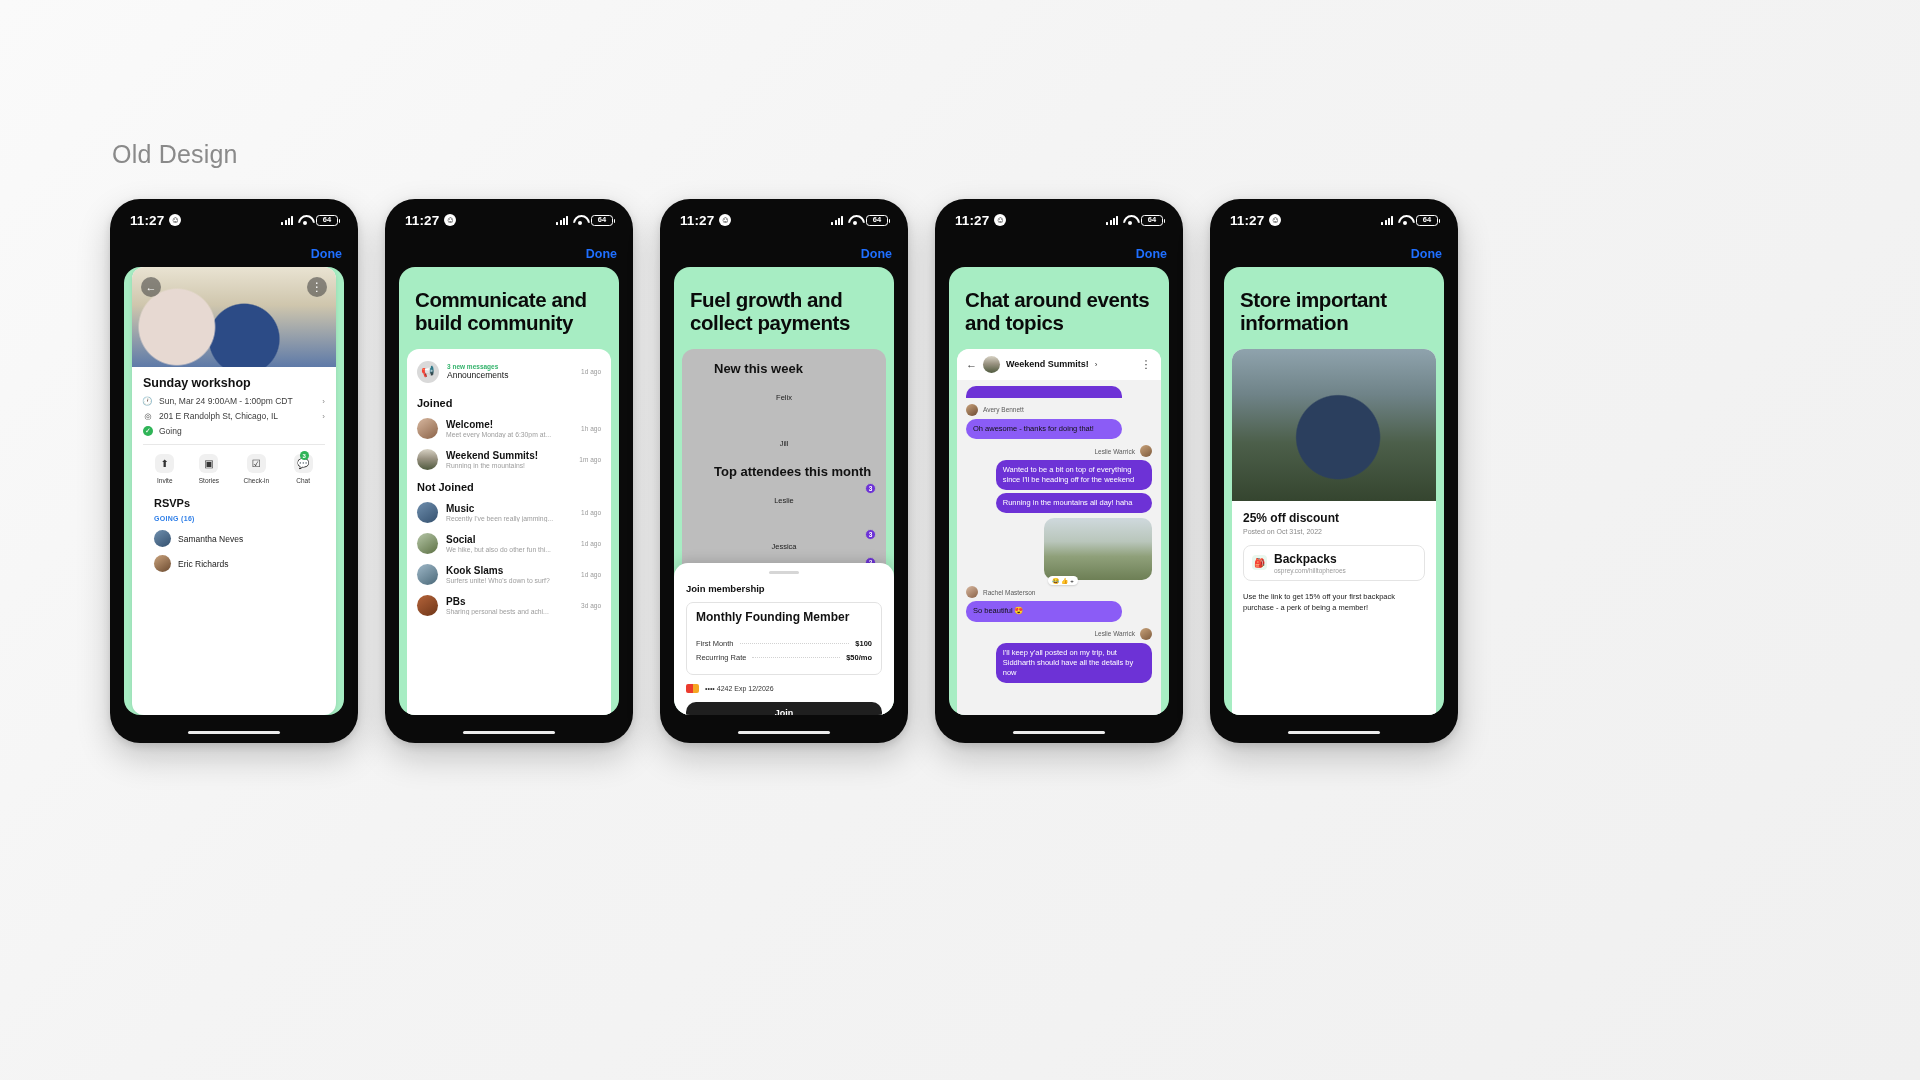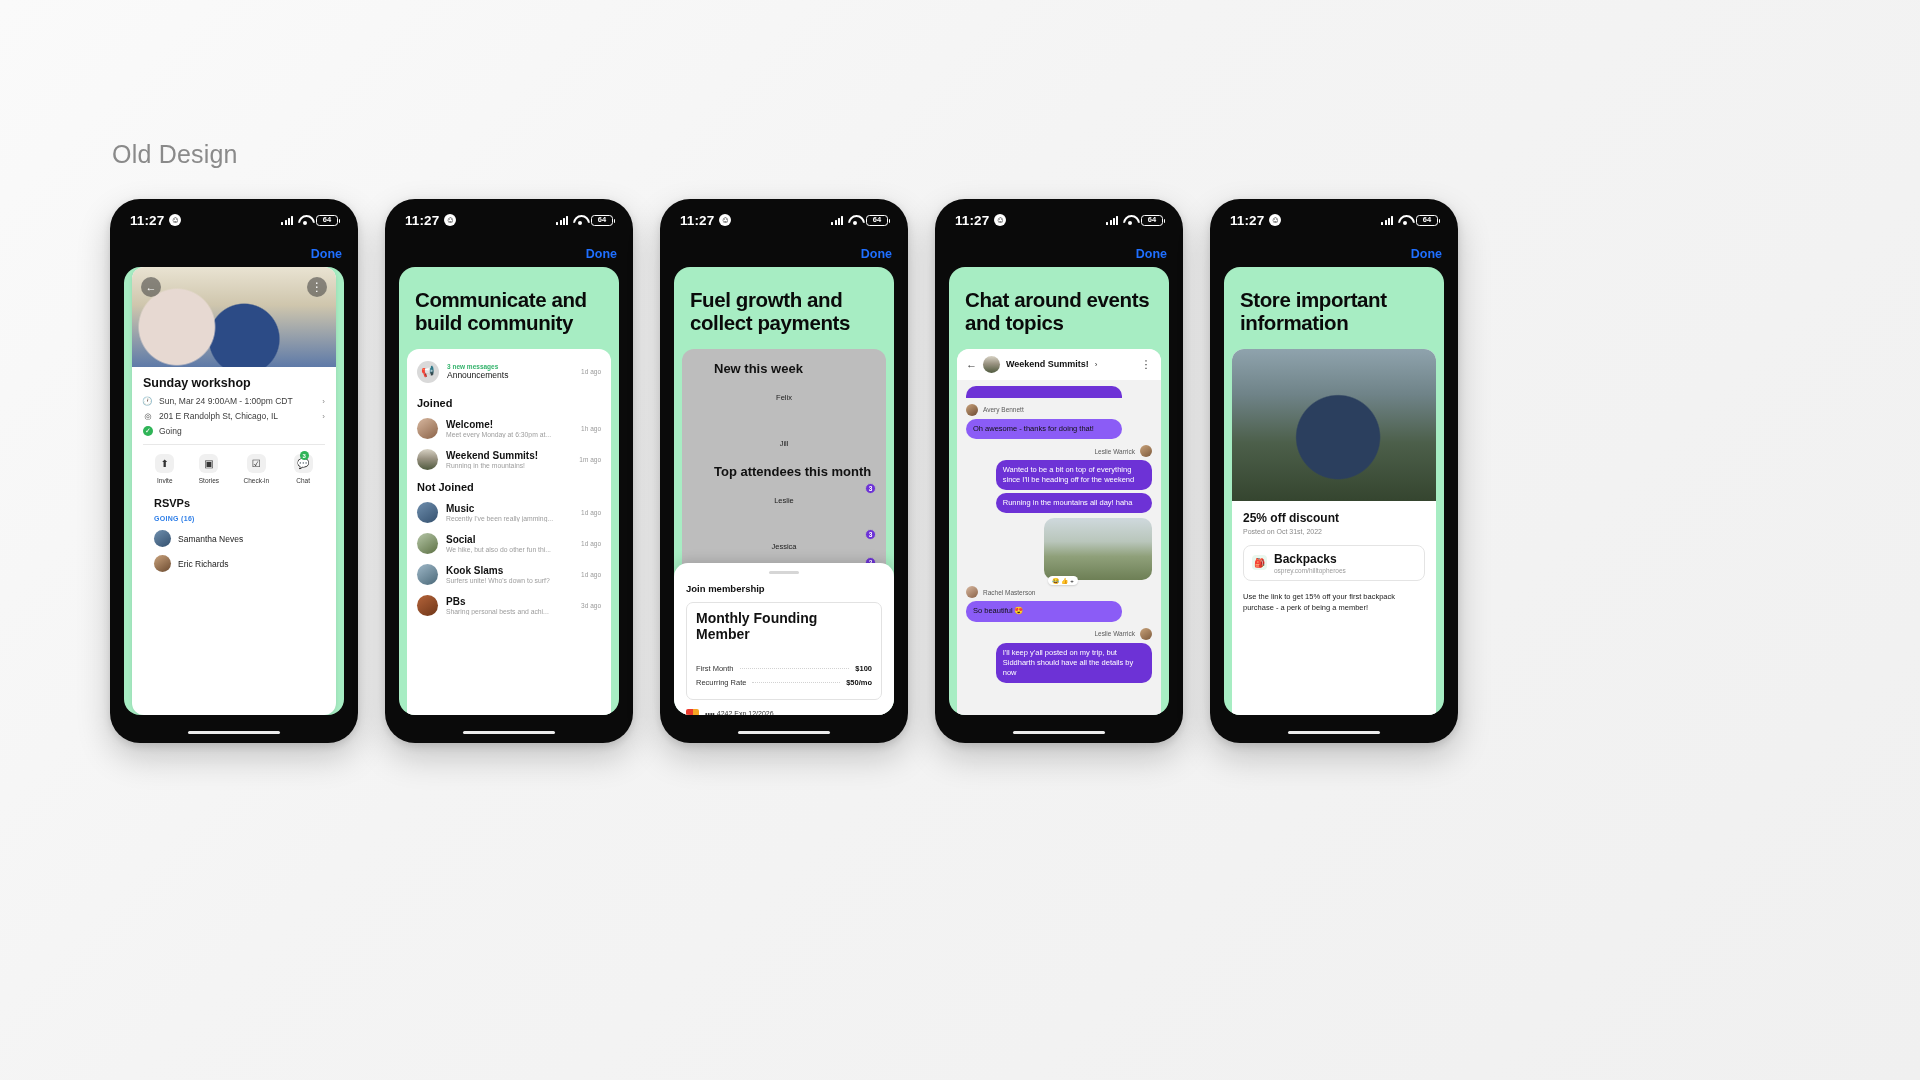--- a/index.html
+++ b/index.html
@@ -180,21 +180,21 @@
   .lead-h { font-size:11.5px; font-weight:700; color:#111;}
   .lead-h span { color:#7d7d7d; font-weight:700; }
   .sheet {
     position:absolute; left:0; right:0; bottom:0; height:152px;
     background:#fff; border-radius:14px 14px 0 0; padding:8px 12px 0;
     box-shadow:0 -3px 12px rgba(0,0,0,.14);
   }
   .grab { width:30px;height:3px;background:#d6d6d6;border-radius:2px;margin:0 auto 9px;}
   .sheet-h { font-size:9.5px; font-weight:700; color:#111; margin-bottom:8px;}
   .plan { border:1px solid #e2e2e2; border-radius:7px; padding:7px 9px;}
-  .plan-t { font-size:14px; font-weight:700; color:#111; margin-bottom:22px;}
+  .plan-t { font-size:12px; font-weight:700; color:#111; margin-bottom:15px;}
   .plan-r { display:flex; align-items:center; font-size:7.5px; color:#333; margin-bottom:5px;}
   .plan-r .dots { flex:1; border-bottom:1px dotted #d2d2d2; margin:0 6px; height:1px; }
   .plan-r .val { font-weight:700; color:#111;}
   .pay-r { display:flex; align-items:center; gap:6px; margin-top:9px; font-size:7px; color:#333;}
   .cc { width:13px;height:9px;border-radius:2px; background:linear-gradient(90deg,#eb3b2e 55%,#f5a623 55%);}
   .joinbtn {
     margin-top:9px; height:21px; background:#1f1f1f; color:#fff; border-radius:10px;
     display:flex;align-items:center;justify-content:center; font-size:9px; font-weight:700;
   }
 

